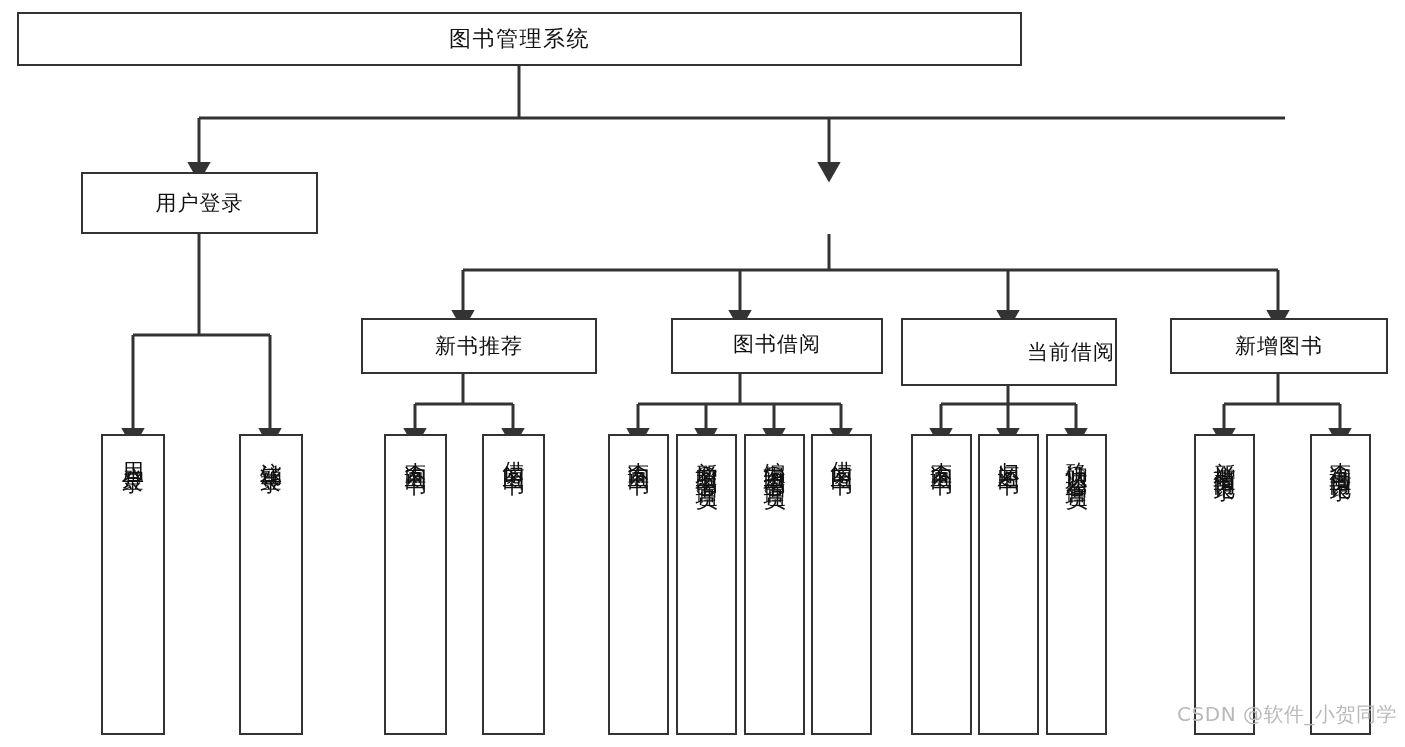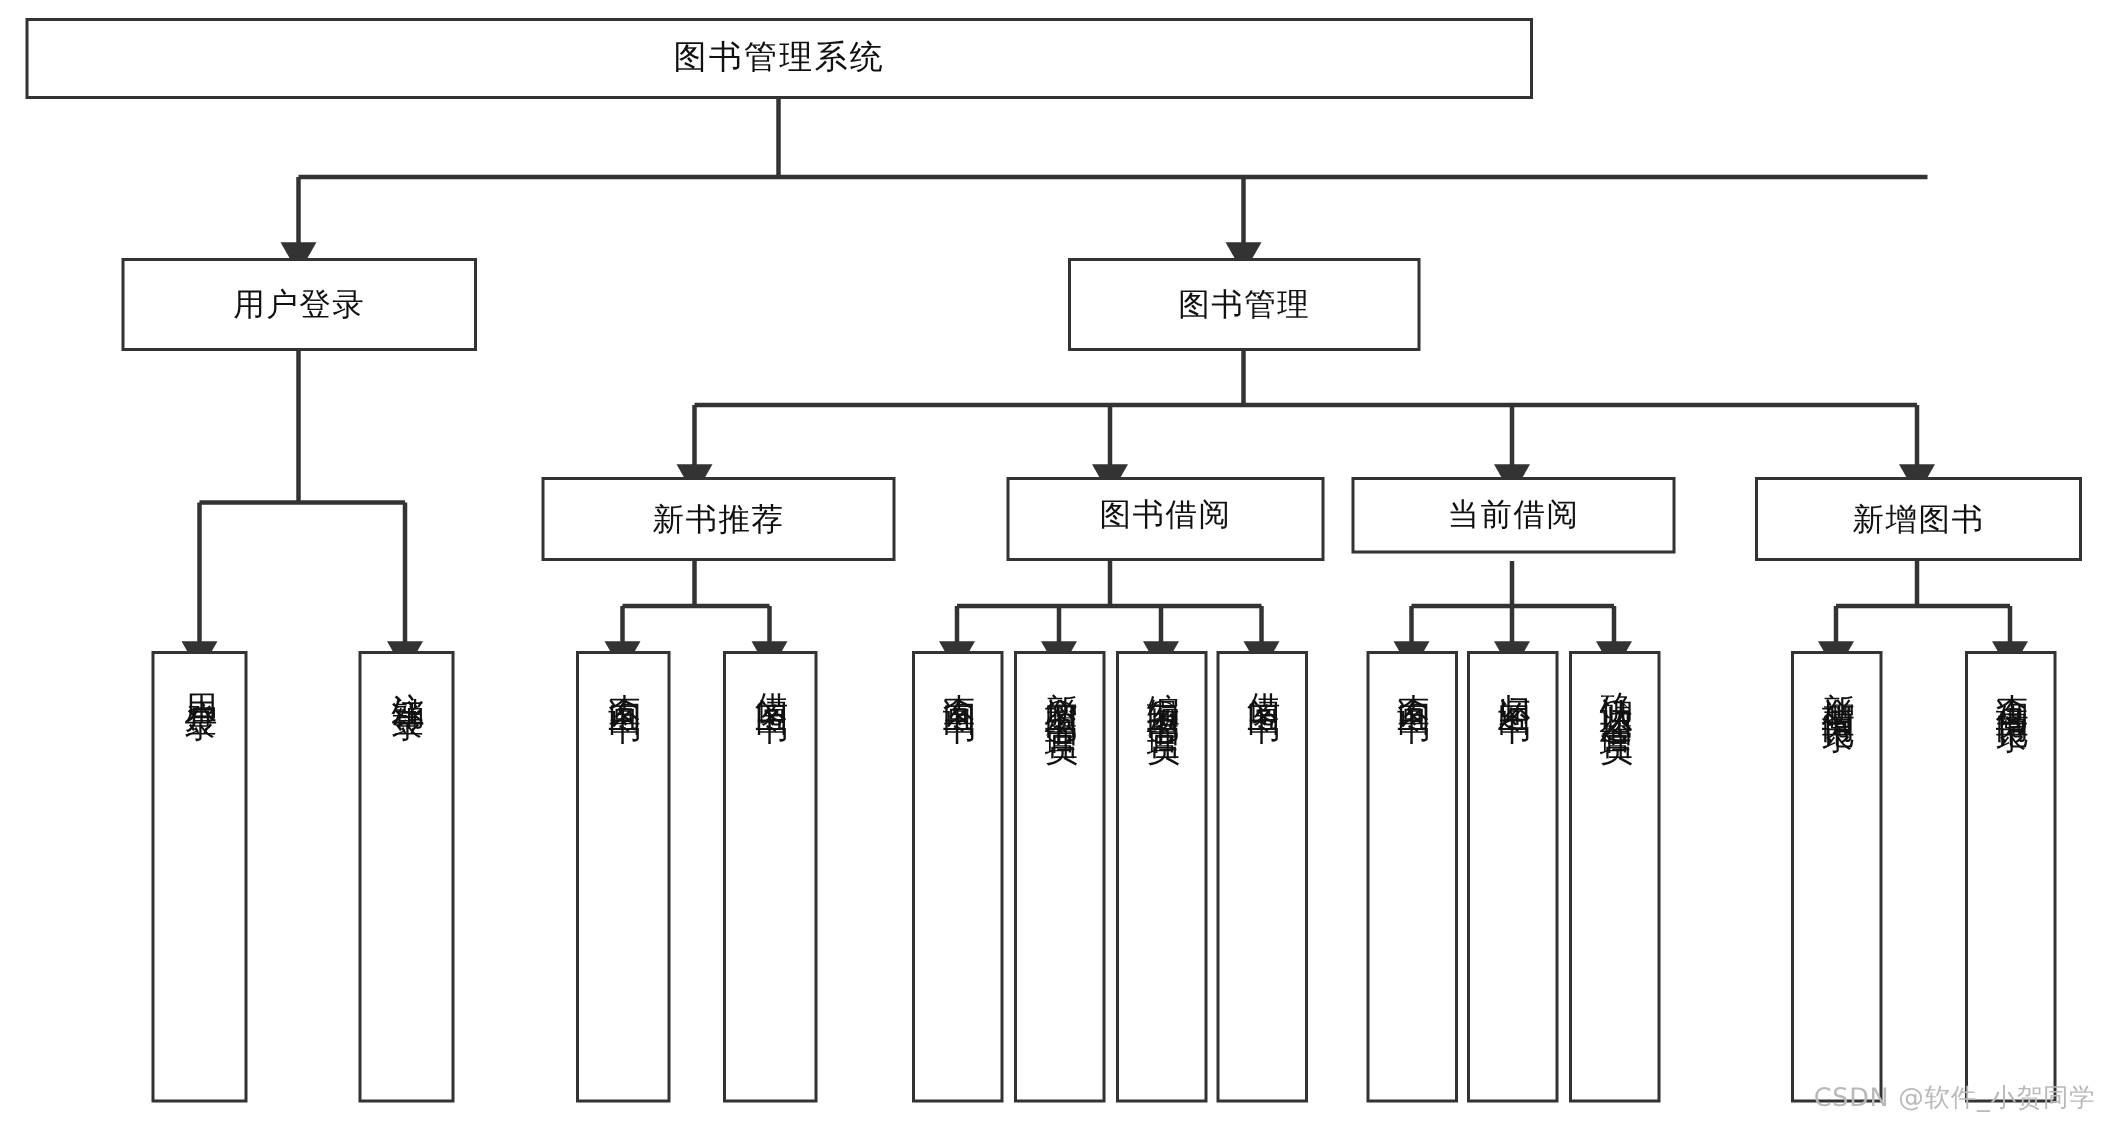--- a/index.html
+++ b/index.html
@@ -62,22 +62,22 @@
     text-orientation: upright;
     font-size: 22px;
     letter-spacing: 4px;
     line-height: 1;
     white-space: nowrap;
     max-height: 100%;
   }
   #watermark {
     position: absolute;
     right: 8px;
-    bottom: 4px;
-    font-size: 17px;
+    bottom: 19px;
+    font-size: 20px;
     color: #b9b9b9;
     letter-spacing: 0.5px;
     white-space: nowrap;
     font-family: "DejaVu Sans", "Liberation Sans", sans-serif;
   }
 </style>
 </head>
 <body>
 
 <div id="canvas">
@@ -133,33 +133,30 @@
   </svg>
 
   <div class="node horiz root" style="left:17px; top:12px; width:1005px; height:54px;">
     <span class="label">图书管理系统</span>
   </div>
 
   <div class="node horiz" style="left:81px; top:172px; width:237px; height:62px;">
     <span class="label">用户登录</span>
   </div>
 
-  <div class="node horiz" style="left:712px; top:172px; width:235px; height:62px;">
-    <span class="label">图书管理</span>
-  </div>
 
   <div class="node horiz" style="left:361px; top:318px; width:236px; height:56px;">
     <span class="label">新书推荐</span>
   </div>
 
   <div class="node horiz" style="left:671px; top:318px; width:212px; height:56px;font-family:Liberation Mono, monospace;">
     <span class="label">图书借阅</span>
   </div>
 
-  <div class="node horiz" style="left:901px; top:318px; width:216px; height:51px;">
+  <div class="node horiz" style="left:901px; top:318px; width:216px; height:68px;justify-content:flex-end;">
     <span class="label">当前借阅</span>
   </div>
 
   <div class="node horiz" style="left:1170px; top:318px; width:218px; height:56px;">
     <span class="label">新增图书</span>
   </div>
 
   <div class="node vert" style="left:101px; top:434px; width:64px; height:301px;">
     <span class="label">用户登录</span>
   </div>

